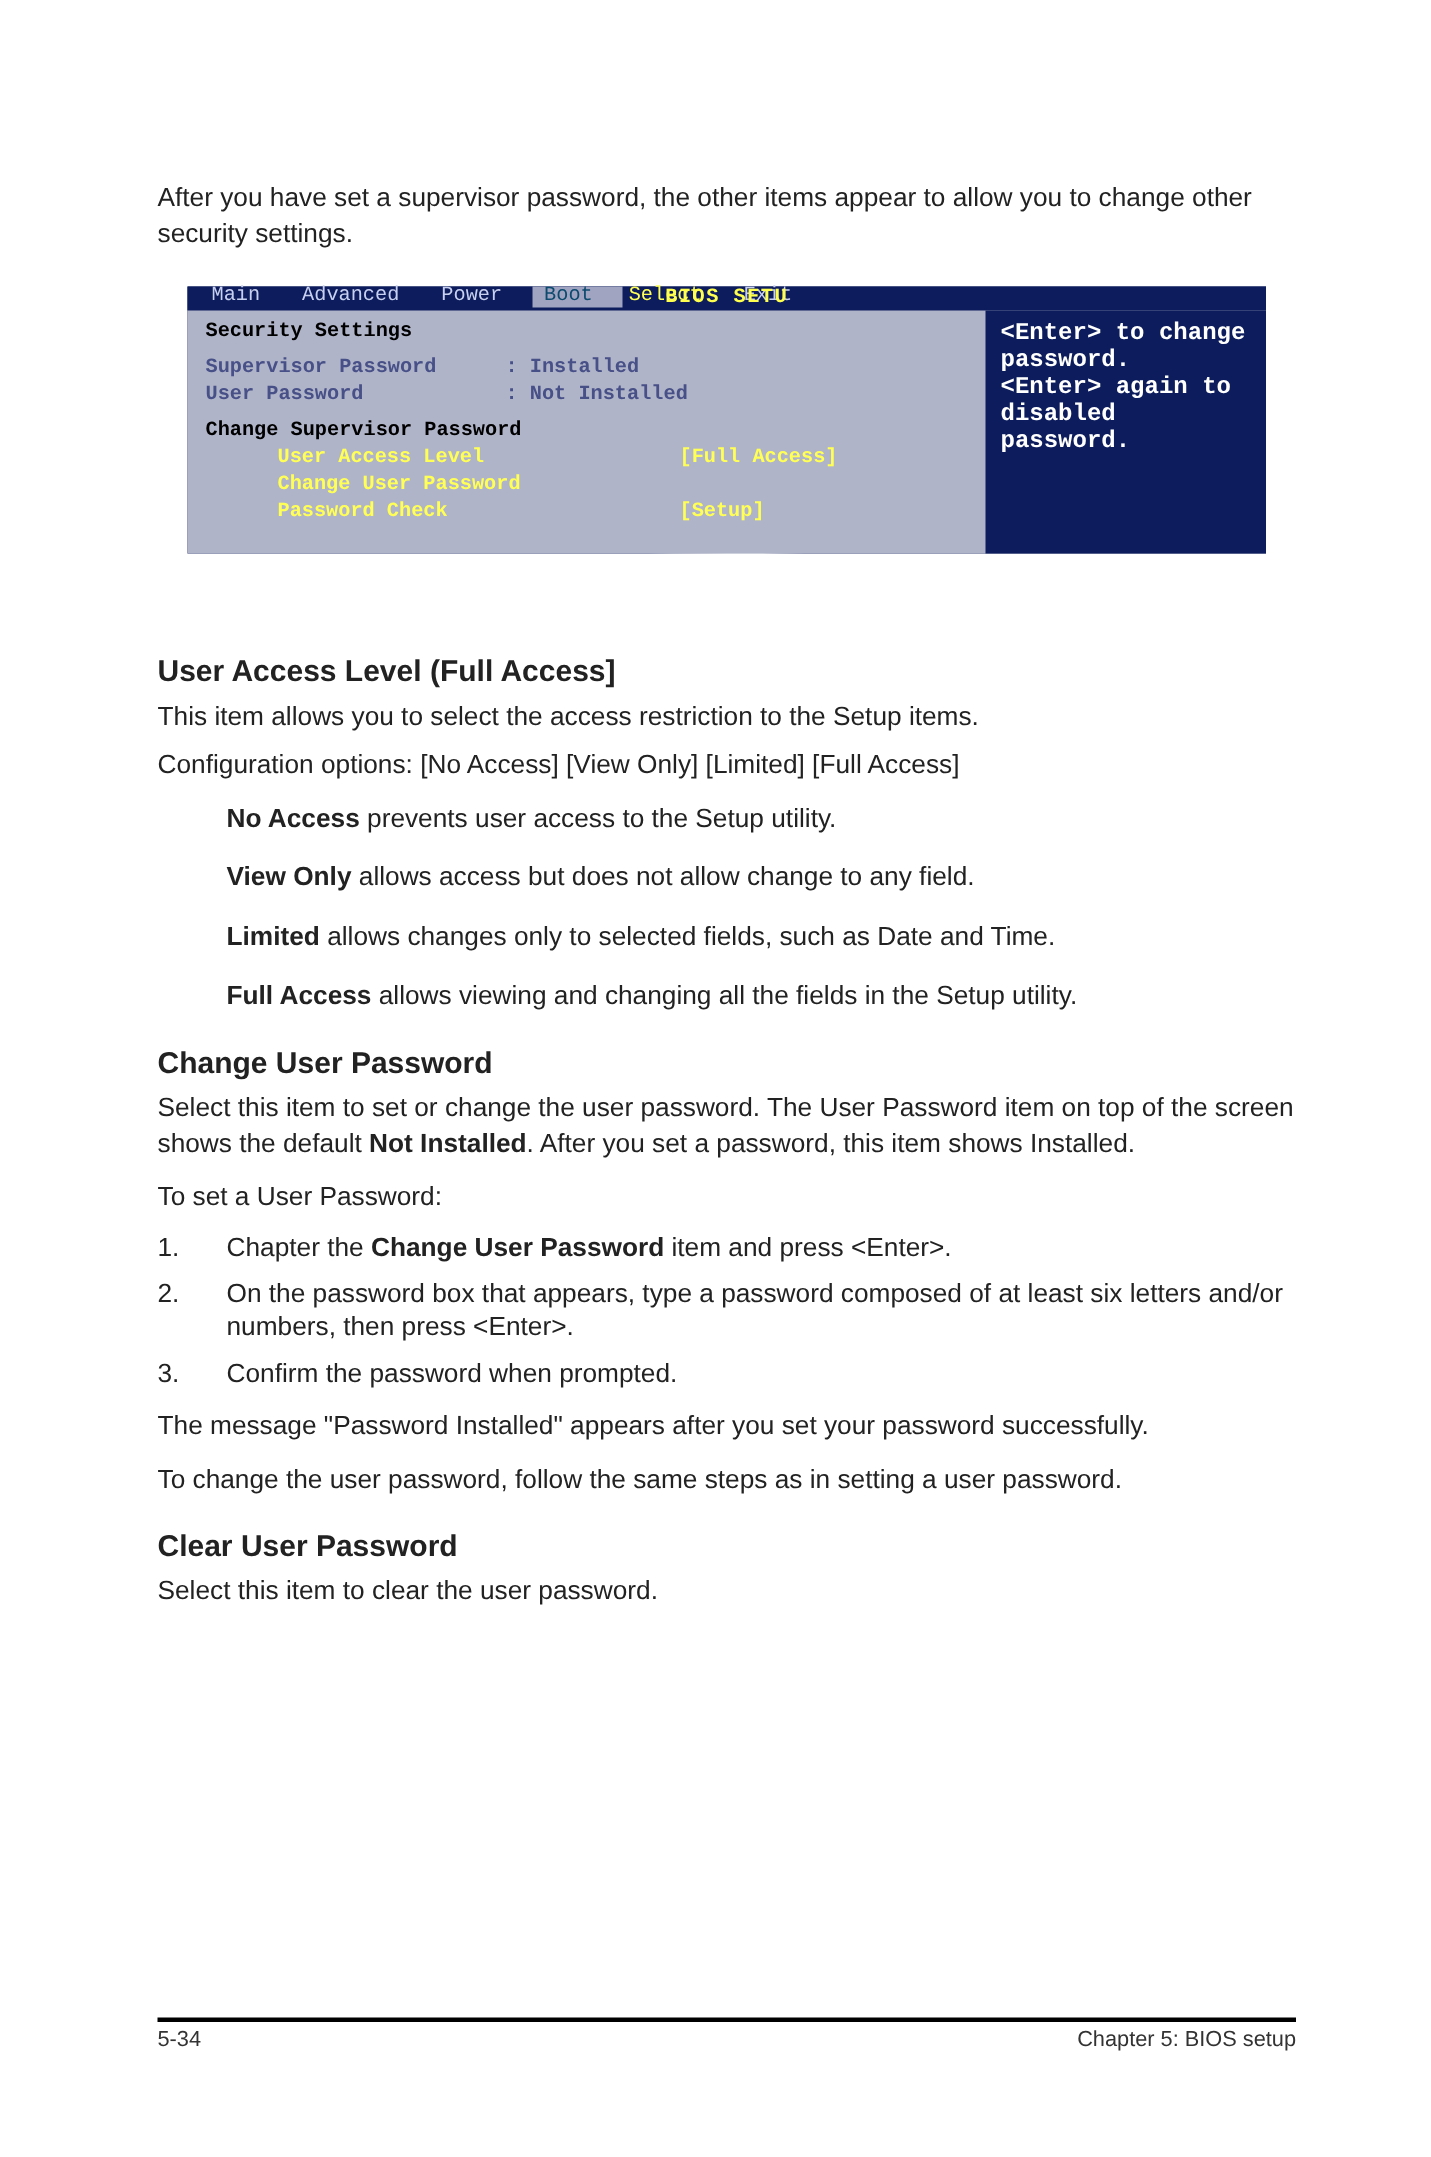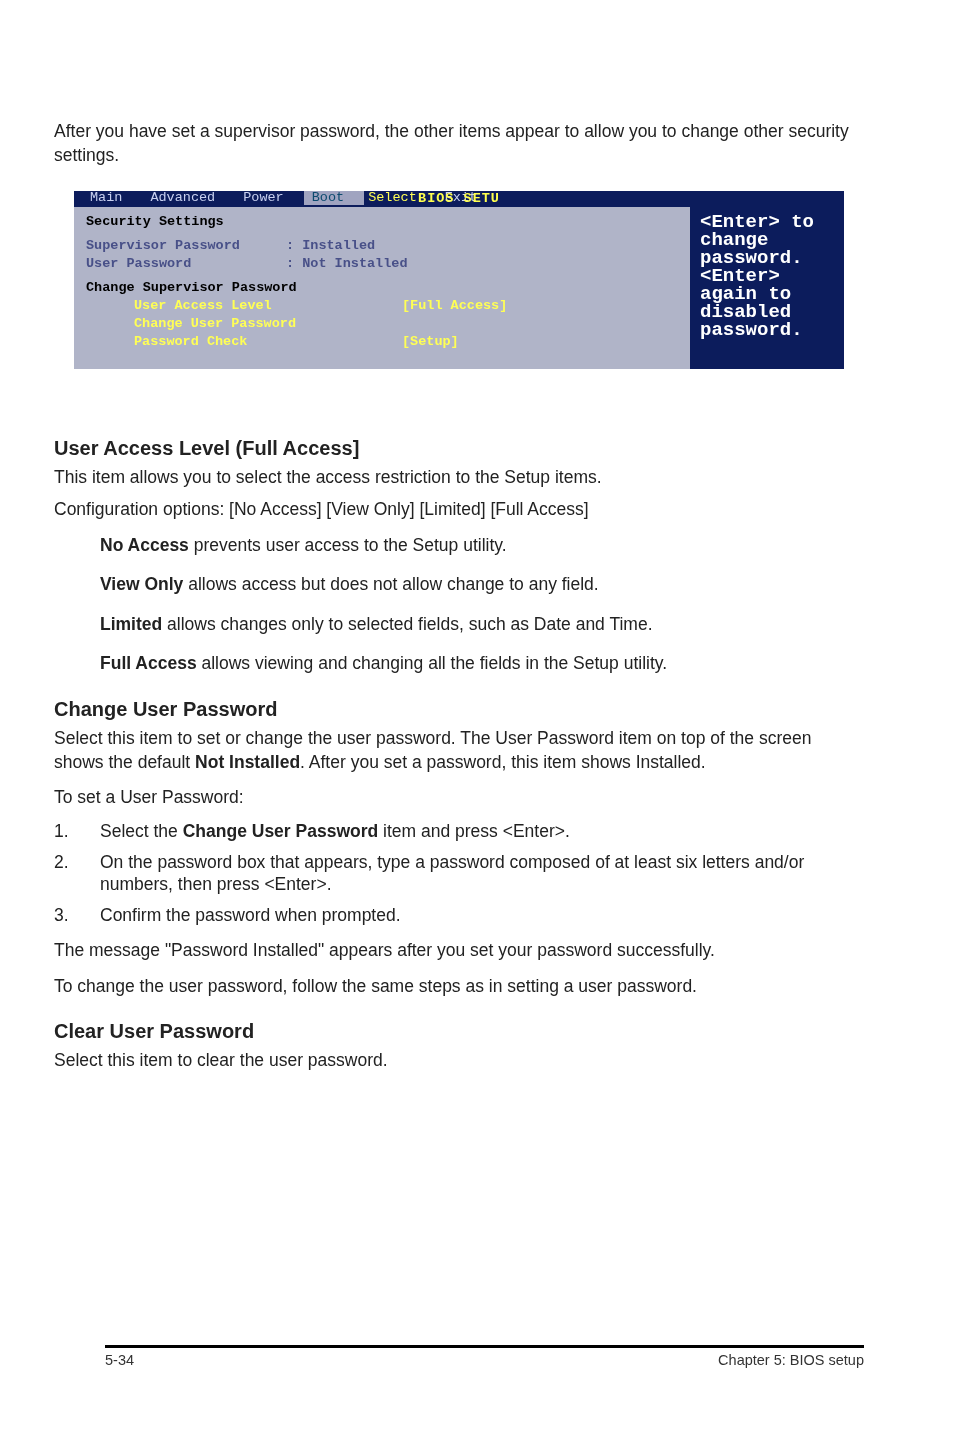--- a/index.html
+++ b/index.html
@@ -5,21 +5,21 @@
   * { margin: 0; padding: 0; box-sizing: border-box; }
   body {
     font-family: Arial, Helvetica, sans-serif;
     background: #fff;
     color: #222;
     width: 954px;
     height: 1438px;
     position: relative;
   }
   .page {
-    padding: 120px 90px 0 54px;
+    padding: 120px 90px 0 105px;
   }
   .intro {
     font-size: 17.5px;
     line-height: 1.35;
     margin-bottom: 24px;
   }
   
   .bios-wrap {
     margin: 0 20px 0 20px;
     background: #0c1c5c;
@@ -66,25 +66,25 @@
   }
   .bios-left .title {
     color: #000;
   }
   .bios-left .labelcol { display:inline-block; width:200px; }
   .bios-left .dim { color: #485088; }
   .bios-left .white { color: #000000; }
   .bios-left .yellow { color: #ffff55; margin-left: 48px; }
   .bios-left .valcol { display:inline-block; margin-left: 68px; }
   .bios-right {
-    width: 154px;
+    width: 187px;
     background: #0c1c5c;
     color: #fff;
     font-family: "Courier New", monospace;
-    font-size: 19px;
+    font-size: 16px;
     font-weight: bold;
     padding: 6px 10px;
     line-height: 18px;
   }
   .bios-curve {
     height: 22px;
     background: #fff;
     margin-top: -6px;
     border-top-left-radius: 60% 22px;
     border-top-right-radius: 60% 22px;
@@ -182,21 +182,21 @@
     <p><b>Limited</b><span> allows changes only to selected fields, such as Date and Time.</span></p>
     <p><b>Full Access</b><span> allows viewing and changing all the fields in the Setup utility.</span></p>
   </div>
 
   <h2 class="section tight">Change User Password</h2>
   <p class="para"><span>Select this item to set or change the user password. The User Password item on top of the screen shows the default </span><b>Not Installed</b><span>. After you set a password, this item shows Installed.</span></p>
   <p class="para" style="margin-top:12px">To set a User Password:</p>
   <ol class="steps">
     <li>
         <span class="num">1.</span>
-        <span class="txt"><span>Select the </span><b>Change User Password</b><span> item and press &lt;Enter&gt;.</span></span>
+        <span class="txt"><span>Chapter the </span><b>Change User Password</b><span> item and press &lt;Enter&gt;.</span></span>
       </li>
     <li>
         <span class="num">2.</span>
         <span class="txt">On the password box that appears, type a password composed of at least six letters and/or numbers, then press &lt;Enter&gt;.</span>
       </li>
     <li>
         <span class="num">3.</span>
         <span class="txt">Confirm the password when prompted.</span>
       </li>
   </ol>

